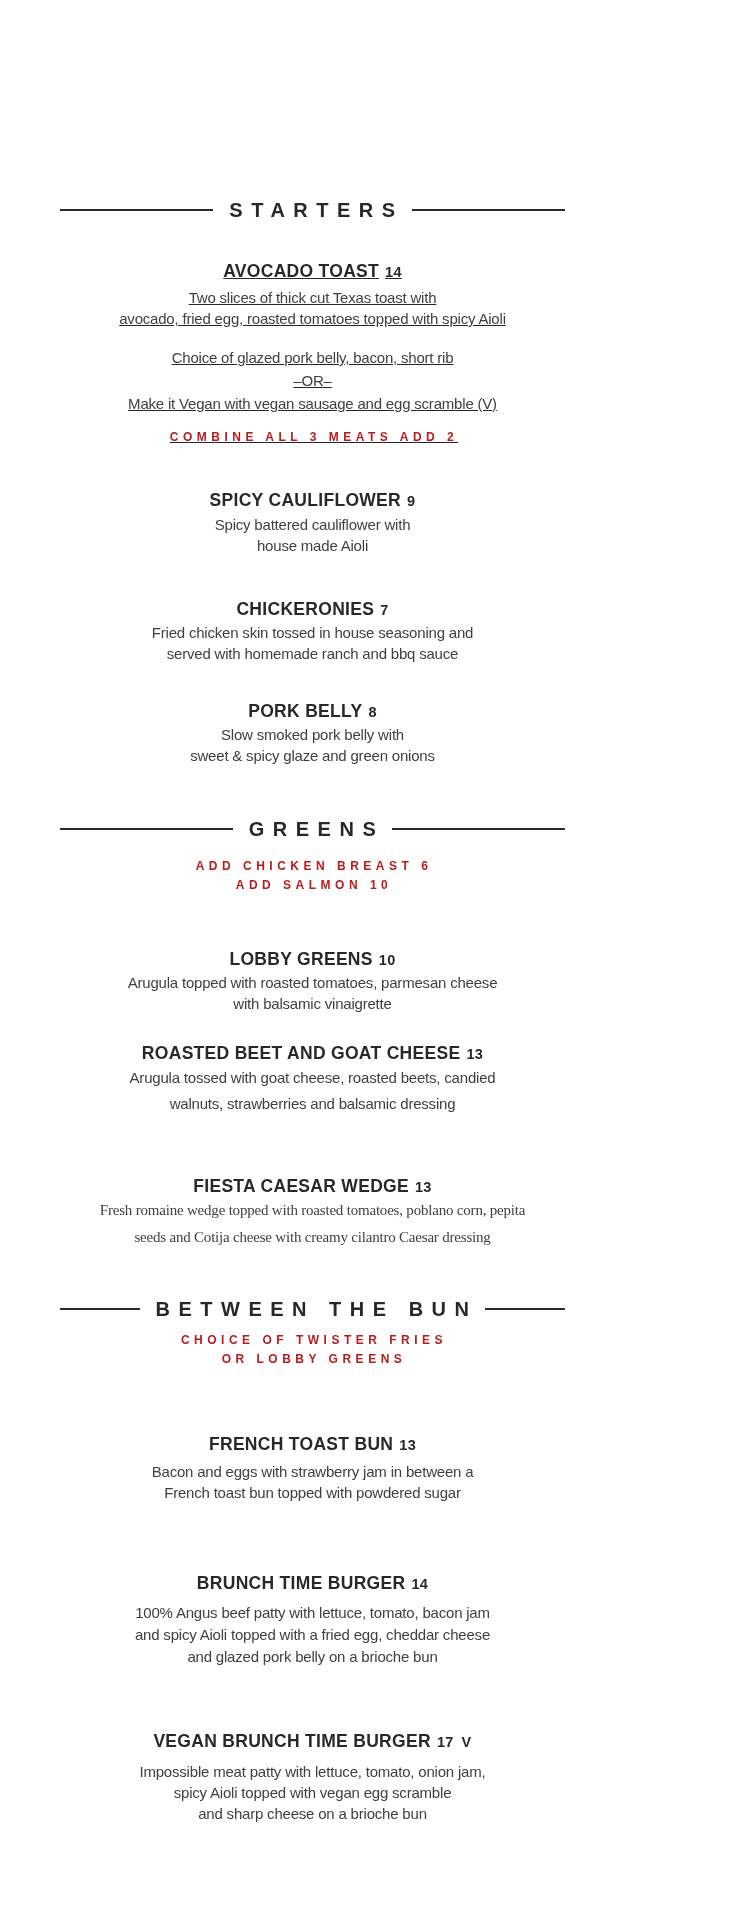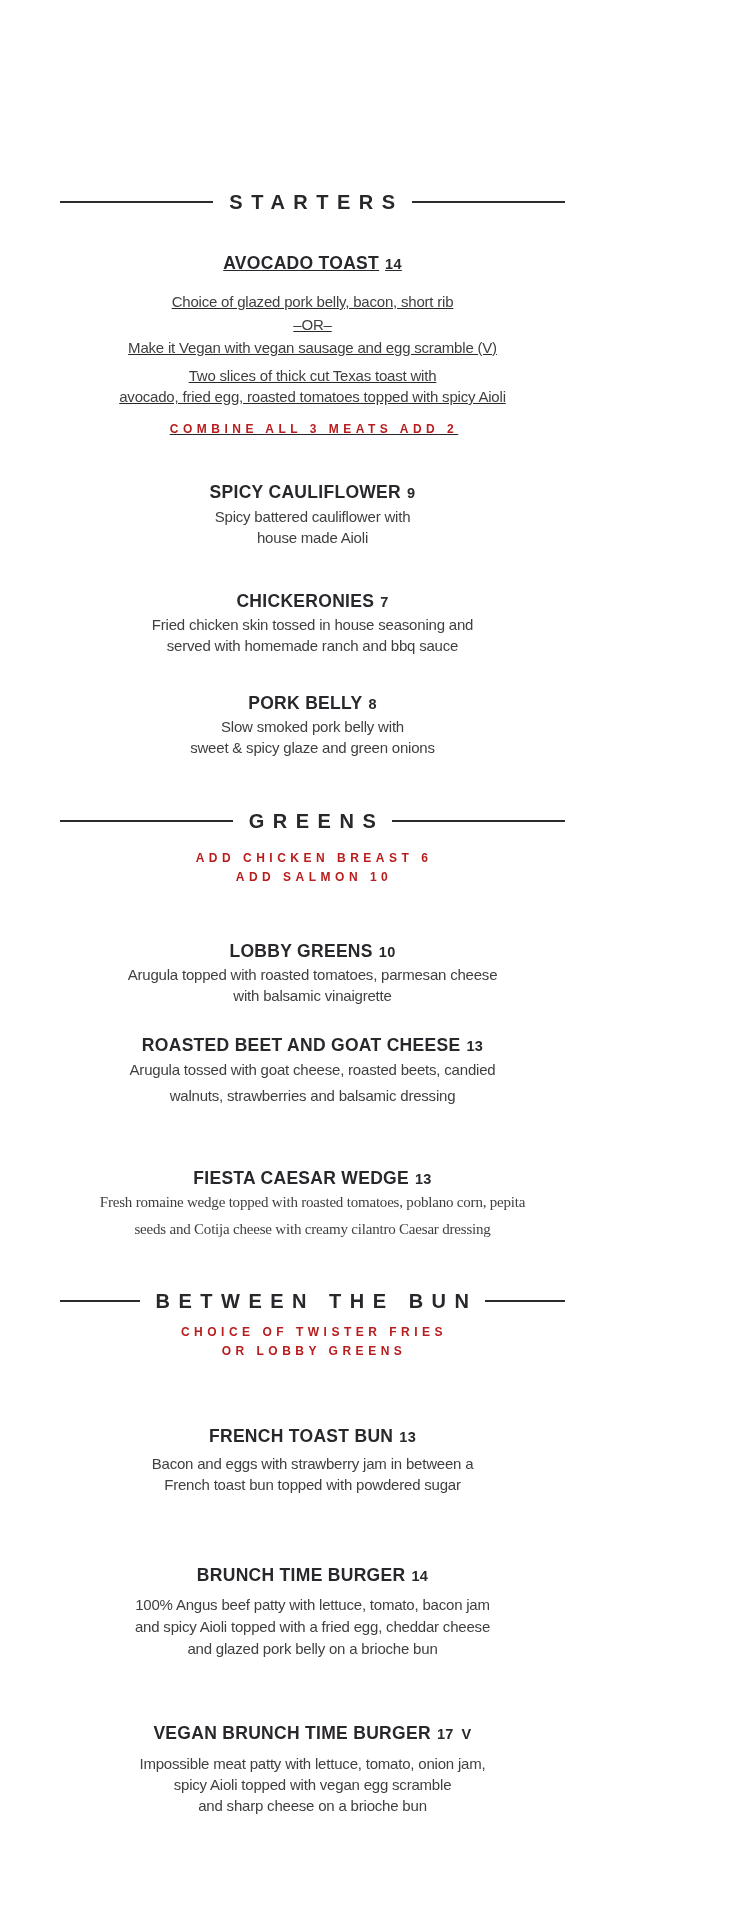--- a/index.html
+++ b/index.html
@@ -10,21 +10,21 @@
     width: 755px;
     height: 1920px;
     background: #ffffff;
     font-family: "Liberation Sans", sans-serif;
     position: relative;
     overflow: hidden;
   }
   .menu-column {
     position: absolute;
     left: 60px;
-    top: 4px;
+    top: 12px;
     width: 505px;
     text-align: center;
     color: #29272b;
   }
   
   .section-header {
     display: flex;
     align-items: center;
     line-height: 24px;
   }
@@ -88,28 +88,28 @@
 <div class="menu-column">
 
   <div class="section-header" style="margin-top:186px;">
     <div class="rule"></div>
     <div class="section-title">STARTERS</div>
     <div class="rule"></div>
   </div>
 
   <div style="margin-top:40px;text-decoration:underline;">
     <div class="item-title"><span>AVOCADO TOAST</span><span class="item-price">14</span></div>
+    <div class="desc" style="margin-top:6px;">
+      <div>Two slices of thick cut Texas toast with</div>
+      <div>avocado, fried egg, roasted tomatoes topped with spicy Aioli</div>
+    </div>
     <div class="desc lh23" style="margin-top:17px;">
       <div>Choice of glazed pork belly, bacon, short rib</div>
       <div>–OR–</div>
       <div>Make it Vegan with vegan sausage and egg scramble (V)</div>
-    </div>
-    <div class="desc" style="margin-top:6px;">
-      <div>Two slices of thick cut Texas toast with</div>
-      <div>avocado, fried egg, roasted tomatoes topped with spicy Aioli</div>
     </div>
     <div class="caps-note" style="margin-top:15px;">COMBINE ALL 3 MEATS ADD 2</div>
   </div>
 
   <div style="margin-top:46px;">
     <div class="item-title"><span>SPICY CAULIFLOWER</span><span class="item-price">9</span></div>
     <div class="desc" style="margin-top:4px;">
       <div>Spicy battered cauliflower with</div>
       <div>house made Aioli</div>
     </div>

